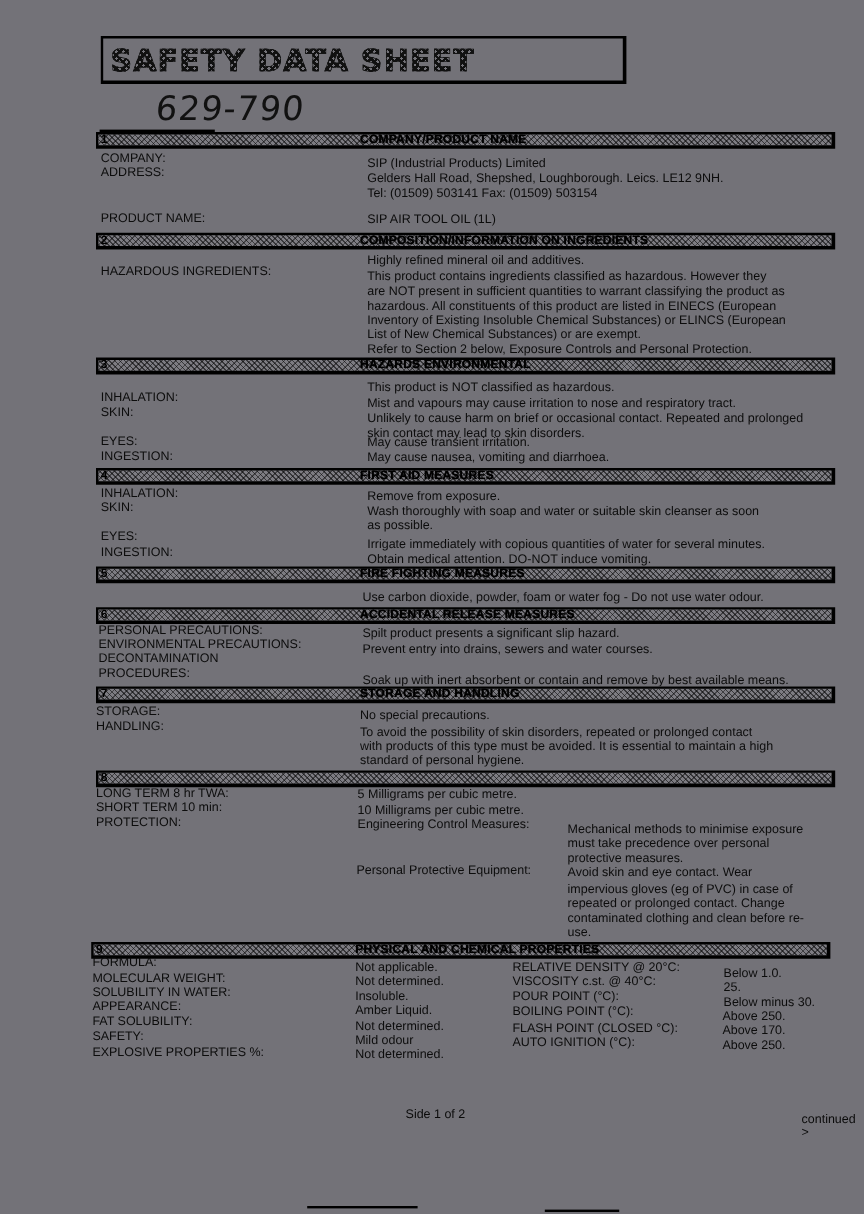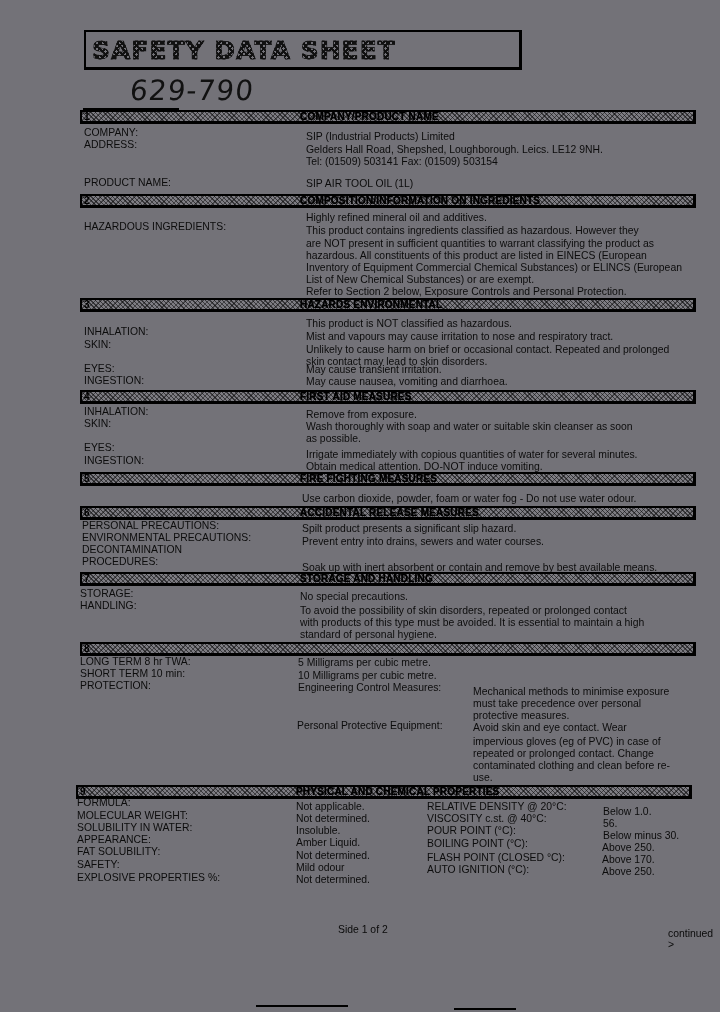--- a/index.html
+++ b/index.html
@@ -143,21 +143,21 @@
 
 <div class="sec" style="top:194px">
   <span class="sec-num">2</span>
   <span class="sec-title">COMPOSITION/INFORMATION ON INGREDIENTS</span>
 </div>
 <div class="val" style="top:212px">Highly refined mineral oil and additives.</div>
 <div class="lbl" style="top:221px">HAZARDOUS INGREDIENTS:</div>
 <div class="val" style="top:225px">This product contains ingredients classified as hazardous. However they</div>
 <div class="val" style="top:238px">are NOT present in sufficient quantities to warrant classifying the product as</div>
 <div class="val" style="top:250px">hazardous. All constituents of this product are listed in EINECS (European</div>
-<div class="val" style="top:262px">Inventory of Equipment Commercial Chemical Substances) or ELINCS (European</div>
+<div class="val" style="top:262px">Inventory of Existing Insoluble Chemical Substances) or ELINCS (European</div>
 <div class="val" style="top:274px">List of New Chemical Substances) or are exempt.</div>
 <div class="val" style="top:286px">Refer to Section 2 below, Exposure Controls and Personal Protection.</div>
 
 <div class="sec" style="top:298px">
   <span class="sec-num">3</span>
   <span class="sec-title">HAZARDS ENVIRONMENTAL</span>
 </div>
 <div class="val" style="top:318px">This product is NOT classified as hazardous.</div>
 <div class="lbl" style="top:326px">INHALATION:</div>
 <div class="val" style="top:331px">Mist and vapours may cause irritation to nose and respiratory tract.</div>
@@ -249,21 +249,21 @@
 <div class="lbl" style="top:846px;left:77px">FAT SOLUBILITY:</div>
 <div class="val" style="top:850px;left:296px">Not determined.</div>
 <div class="lbl" style="top:859px;left:77px">SAFETY:</div>
 <div class="val" style="top:862px;left:296px">Mild odour</div>
 <div class="lbl" style="top:872px;left:77px">EXPLOSIVE PROPERTIES %:</div>
 <div class="val" style="top:874px;left:296px">Not determined.</div>
 
 <div class="val" style="top:801px;left:427px">RELATIVE DENSITY @ 20°C:</div>
 <div class="val" style="top:806px;left:603px">Below 1.0.</div>
 <div class="val" style="top:813px;left:427px">VISCOSITY c.st. @ 40°C:</div>
-<div class="val" style="top:818px;left:603px">56.</div>
+<div class="val" style="top:818px;left:603px">25.</div>
 <div class="val" style="top:825px;left:427px">POUR POINT (°C):</div>
 <div class="val" style="top:830px;left:603px">Below minus 30.</div>
 <div class="val" style="top:838px;left:427px">BOILING POINT (°C):</div>
 <div class="val" style="top:842px;left:602px">Above 250.</div>
 <div class="val" style="top:852px;left:427px">FLASH POINT (CLOSED °C):</div>
 <div class="val" style="top:854px;left:602px">Above 170.</div>
 <div class="val" style="top:864px;left:427px">AUTO IGNITION (°C):</div>
 <div class="val" style="top:866px;left:602px">Above 250.</div>
 
 <div class="footer-page">Side 1 of 2</div>

